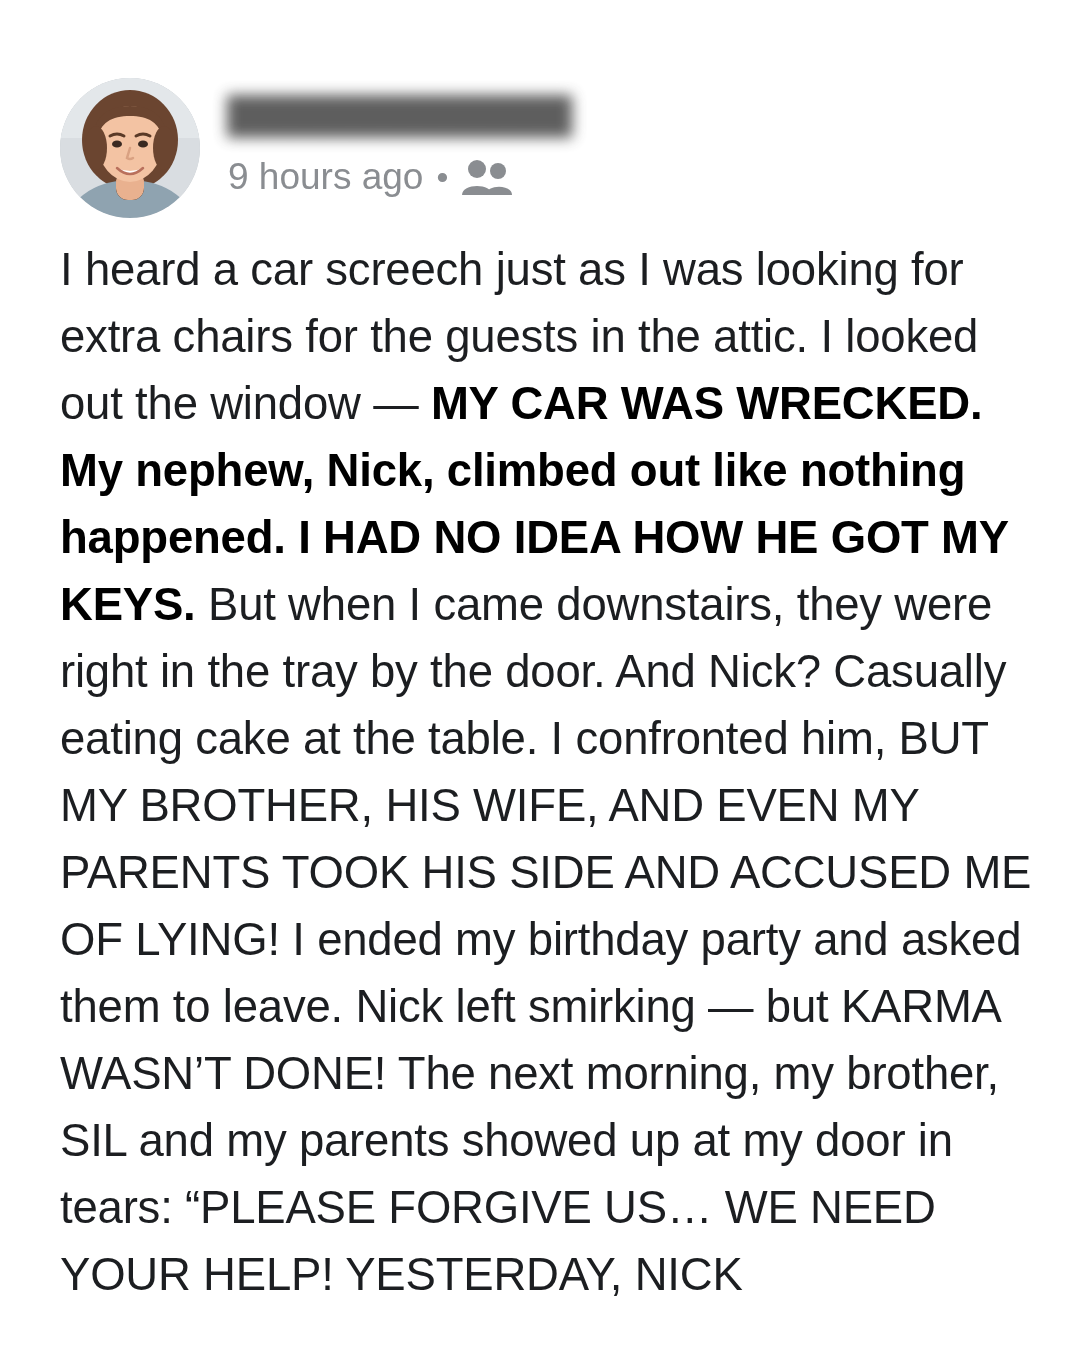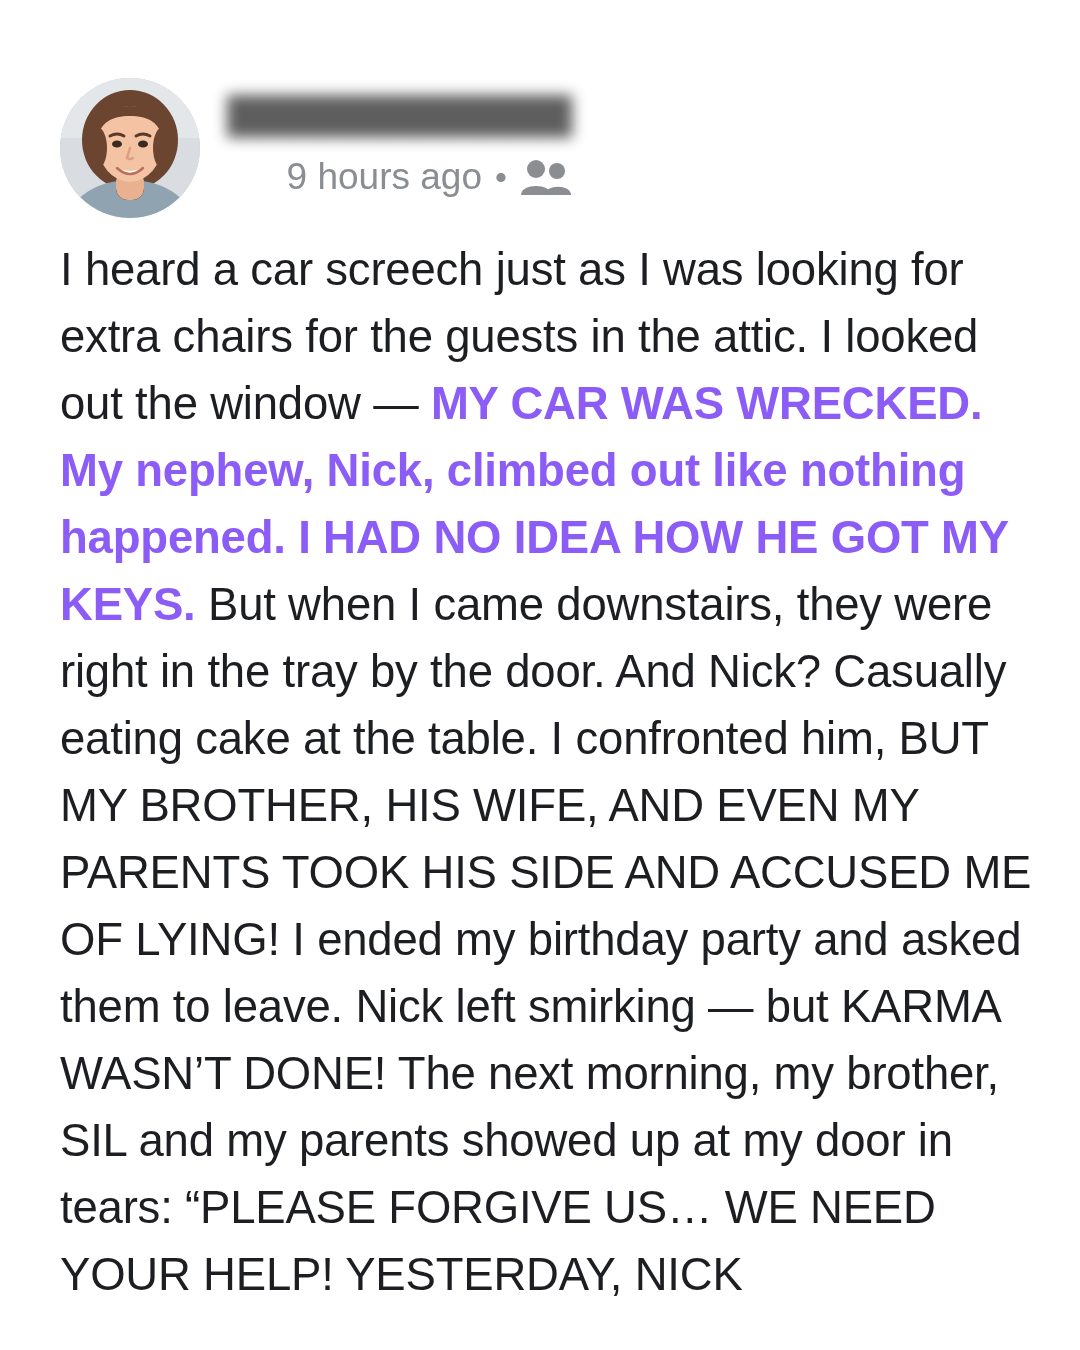--- a/index.html
+++ b/index.html
@@ -60,21 +60,20 @@
     letter-spacing: 0.5px;
     filter: blur(7px);
     opacity: 0.82;
     user-select: none;
   }
 
   .meta-row {
     display: flex;
     align-items: center;
     margin-top: 20px;
-    justify-content: flex-end;
   }
 
   .timestamp {
     font-size: 37px;
     color: #8a8d91;
     font-family: "Liberation Sans", sans-serif;
   }
 
   .meta-dot {
     font-size: 34px;
@@ -94,21 +93,21 @@
   .post-body {
     margin-top: 8px;
     font-size: 45.5px;
     line-height: 67px;
     color: #1c1e21;
     letter-spacing: -0.2px;
     word-wrap: break-word;
   }
 
   .b { font-weight: normal; }
-  .red-b { color: #8b5cf6; font-weight: bold; }
+  .red-b { color: #000000; font-weight: bold; }
 </style>
 </head>
 <body>
 
 <div class="post">
 
   <div class="post-header">
 
     <div class="avatar">
       <svg viewBox="0 0 140 140" xmlns="http://www.w3.org/2000/svg" aria-hidden="true">

